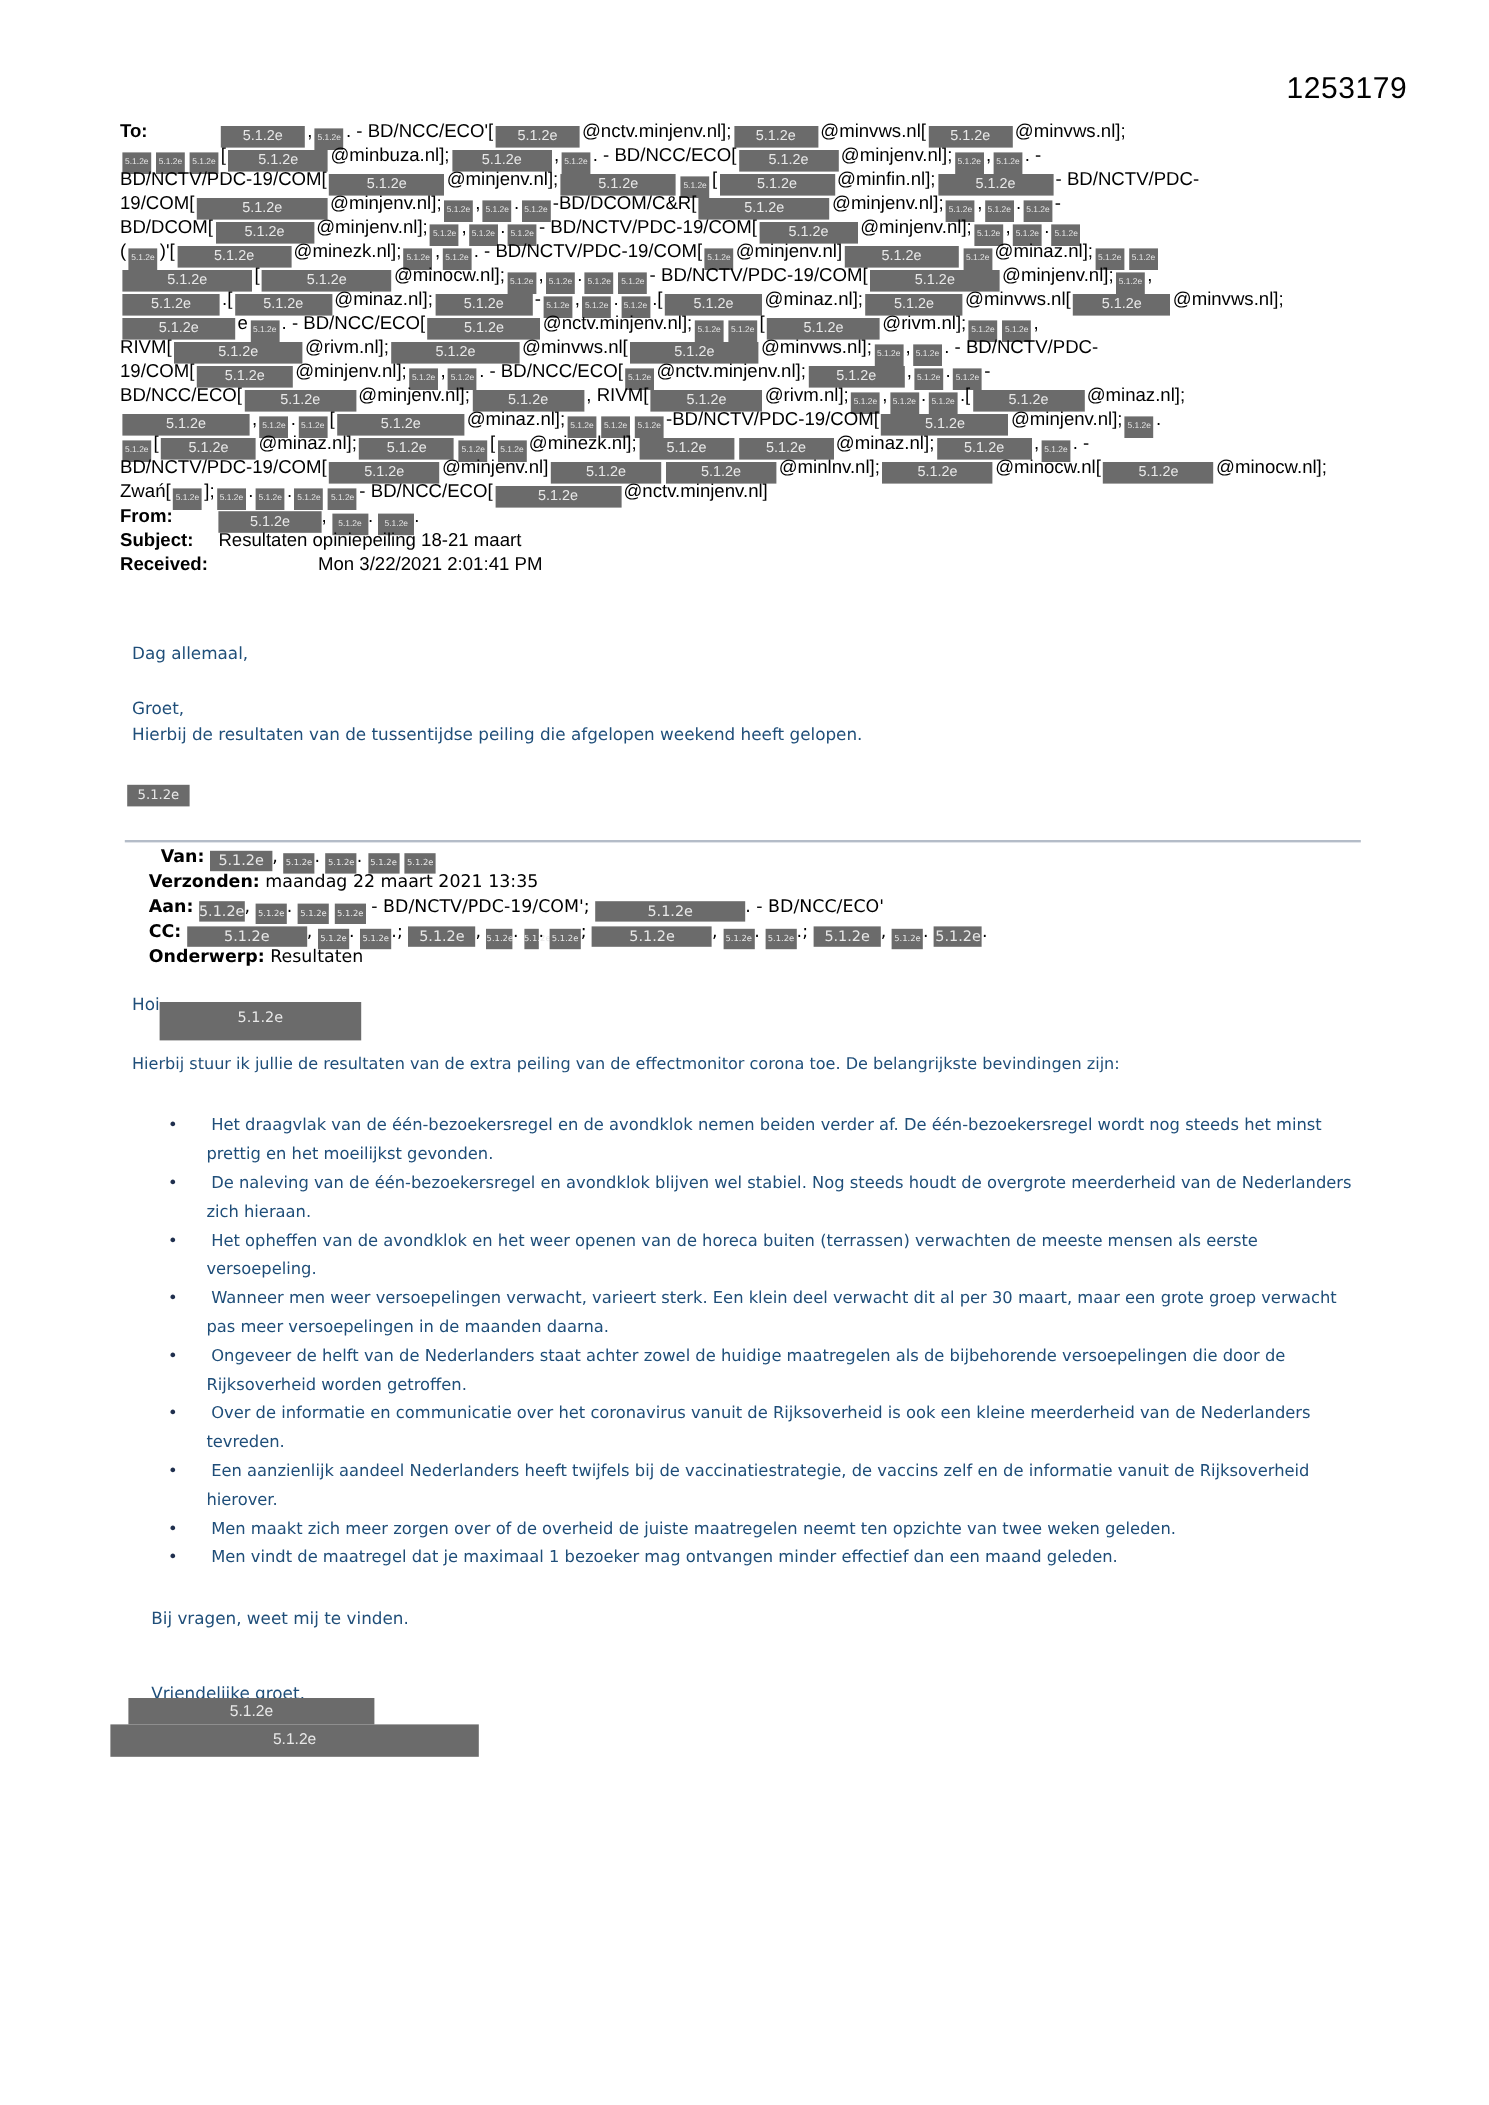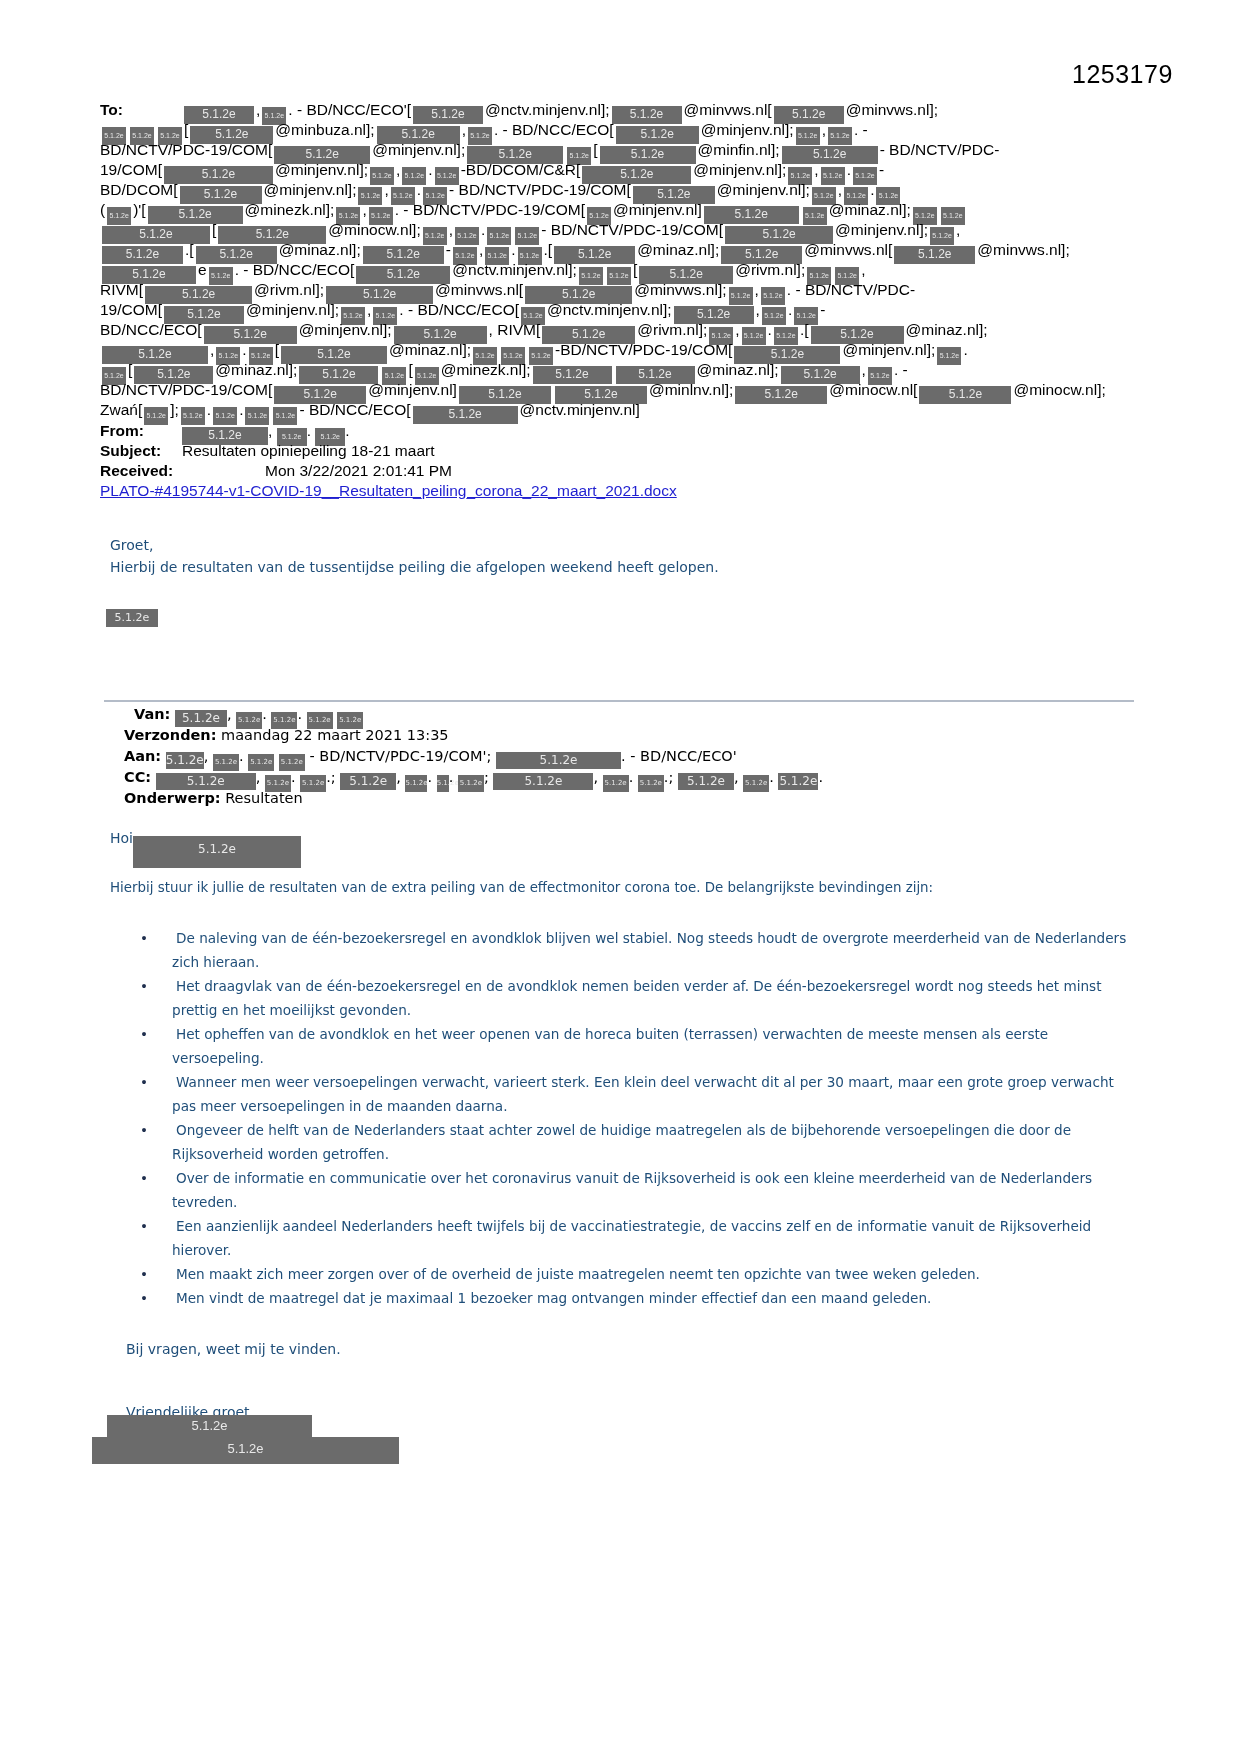--- a/index.html
+++ b/index.html
@@ -59,26 +59,24 @@
 <div class="meta">
   <div class="row">
     <span class="lbl">From:</span><span class="r" style="width:86px">5.1.2e</span>, <span class="r s" style="width:30px">5.1.2e</span>. <span class="r s" style="width:30px">5.1.2e</span>.
   </div>
   <div class="row">
     <span class="lbl">Subject:</span><span>Resultaten opiniepeiling 18-21 maart</span>
   </div>
   <div class="row">
     <span class="lbl" style="width:165px">Received:</span><span>Mon 3/22/2021 2:01:41 PM</span>
   </div>
-  <div class="row">
-    <span class="link">PLATO-#4195744-v1-COVID-19__Resultaten_peiling_corona_22_maart_2021.docx</span>
-  </div>
 </div>
 
 <div class="body1">
+  <p>Dag allemaal,</p>
   <p style="height:22px">Groet,</p>
   <p>Hierbij de resultaten van de tussentijdse peiling die afgelopen weekend heeft gelopen.</p>
   <span class="r" style="width:52px;font-size:11px;margin-left:-4px">5.1.2e</span>
 </div>
 
 <div class="divider"></div>
 
 <div class="fwd">
   <div class="row" style="padding-left:10px">
     <b>Van:</b> <span class="r" style="width:52px">5.1.2e</span>, <span class="r s" style="width:26px">5.1.2e</span>. <span class="r s" style="width:26px">5.1.2e</span>. <span class="r s" style="width:26px">5.1.2e</span> <span class="r s" style="width:26px">5.1.2e</span>
@@ -97,22 +95,22 @@
   </div>
 </div>
 
 <div class="greet">
   <span>Hoi</span><span class="r" style="width:168px;height:32px;line-height:26px;vertical-align:-10px;font-size:12px">5.1.2e</span>
 </div>
 
 <div class="intro">Hierbij stuur ik jullie de resultaten van de extra peiling van de effectmonitor corona toe. De belangrijkste bevindingen zijn:</div>
 
 <ul class="findings">
+  <li><span>Het draagvlak van de één-bezoekersregel en de avondklok nemen beiden verder af. De één-bezoekersregel wordt nog steeds het minst prettig en het moeilijkst gevonden.</span></li>
   <li><span>De naleving van de één-bezoekersregel en avondklok blijven wel stabiel. Nog steeds houdt de overgrote meerderheid van de Nederlanders zich hieraan.</span></li>
-  <li><span>Het draagvlak van de één-bezoekersregel en de avondklok nemen beiden verder af. De één-bezoekersregel wordt nog steeds het minst prettig en het moeilijkst gevonden.</span></li>
   <li><span>Het opheffen van de avondklok en het weer openen van de horeca buiten (terrassen) verwachten de meeste mensen als eerste versoepeling.</span></li>
   <li><span>Wanneer men weer versoepelingen verwacht, varieert sterk. Een klein deel verwacht dit al per 30 maart, maar een grote groep verwacht pas meer versoepelingen in de maanden daarna.</span></li>
   <li><span>Ongeveer de helft van de Nederlanders staat achter zowel de huidige maatregelen als de bijbehorende versoepelingen die door de Rijksoverheid worden getroffen.</span></li>
   <li><span>Over de informatie en communicatie over het coronavirus vanuit de Rijksoverheid is ook een kleine meerderheid van de Nederlanders tevreden.</span></li>
   <li><span>Een aanzienlijk aandeel Nederlanders heeft twijfels bij de vaccinatiestrategie, de vaccins zelf en de informatie vanuit de Rijksoverheid hierover.</span></li>
   <li><span>Men maakt zich meer zorgen over of de overheid de juiste maatregelen neemt ten opzichte van twee weken geleden.</span></li>
   <li><span>Men vindt de maatregel dat je maximaal 1 bezoeker mag ontvangen minder effectief dan een maand geleden.</span></li>
 </ul>
 
 <div class="closing">

